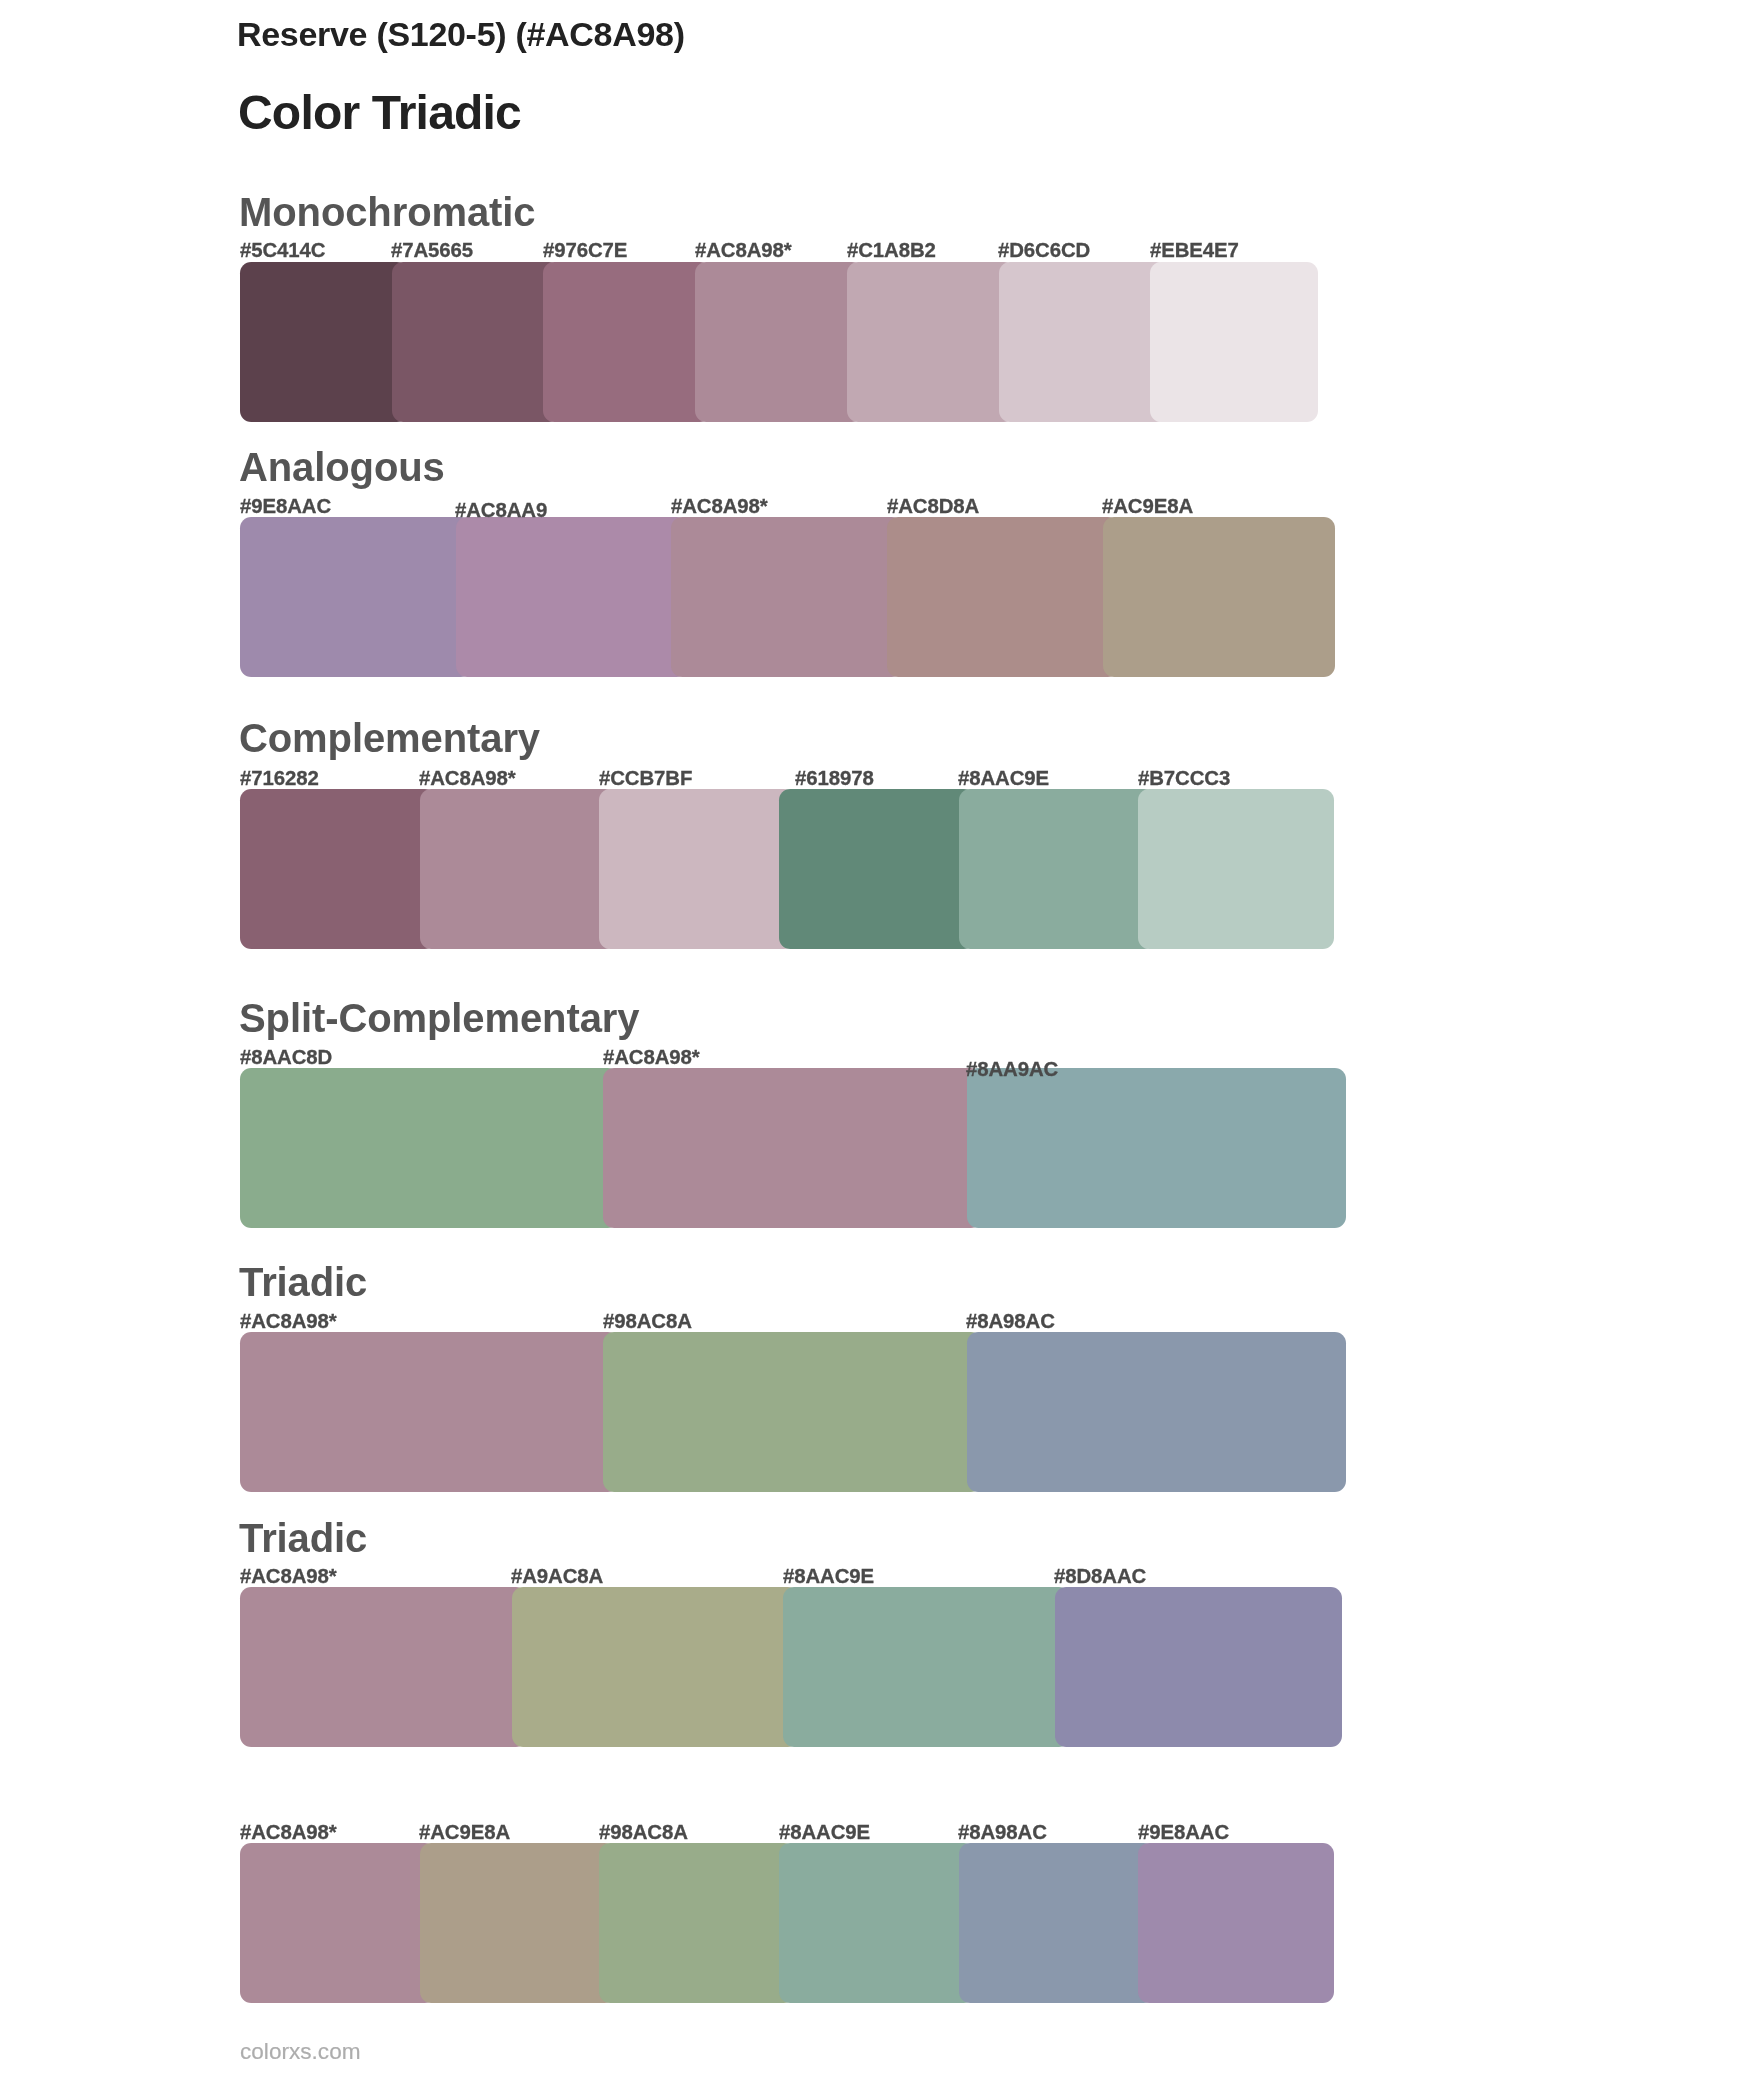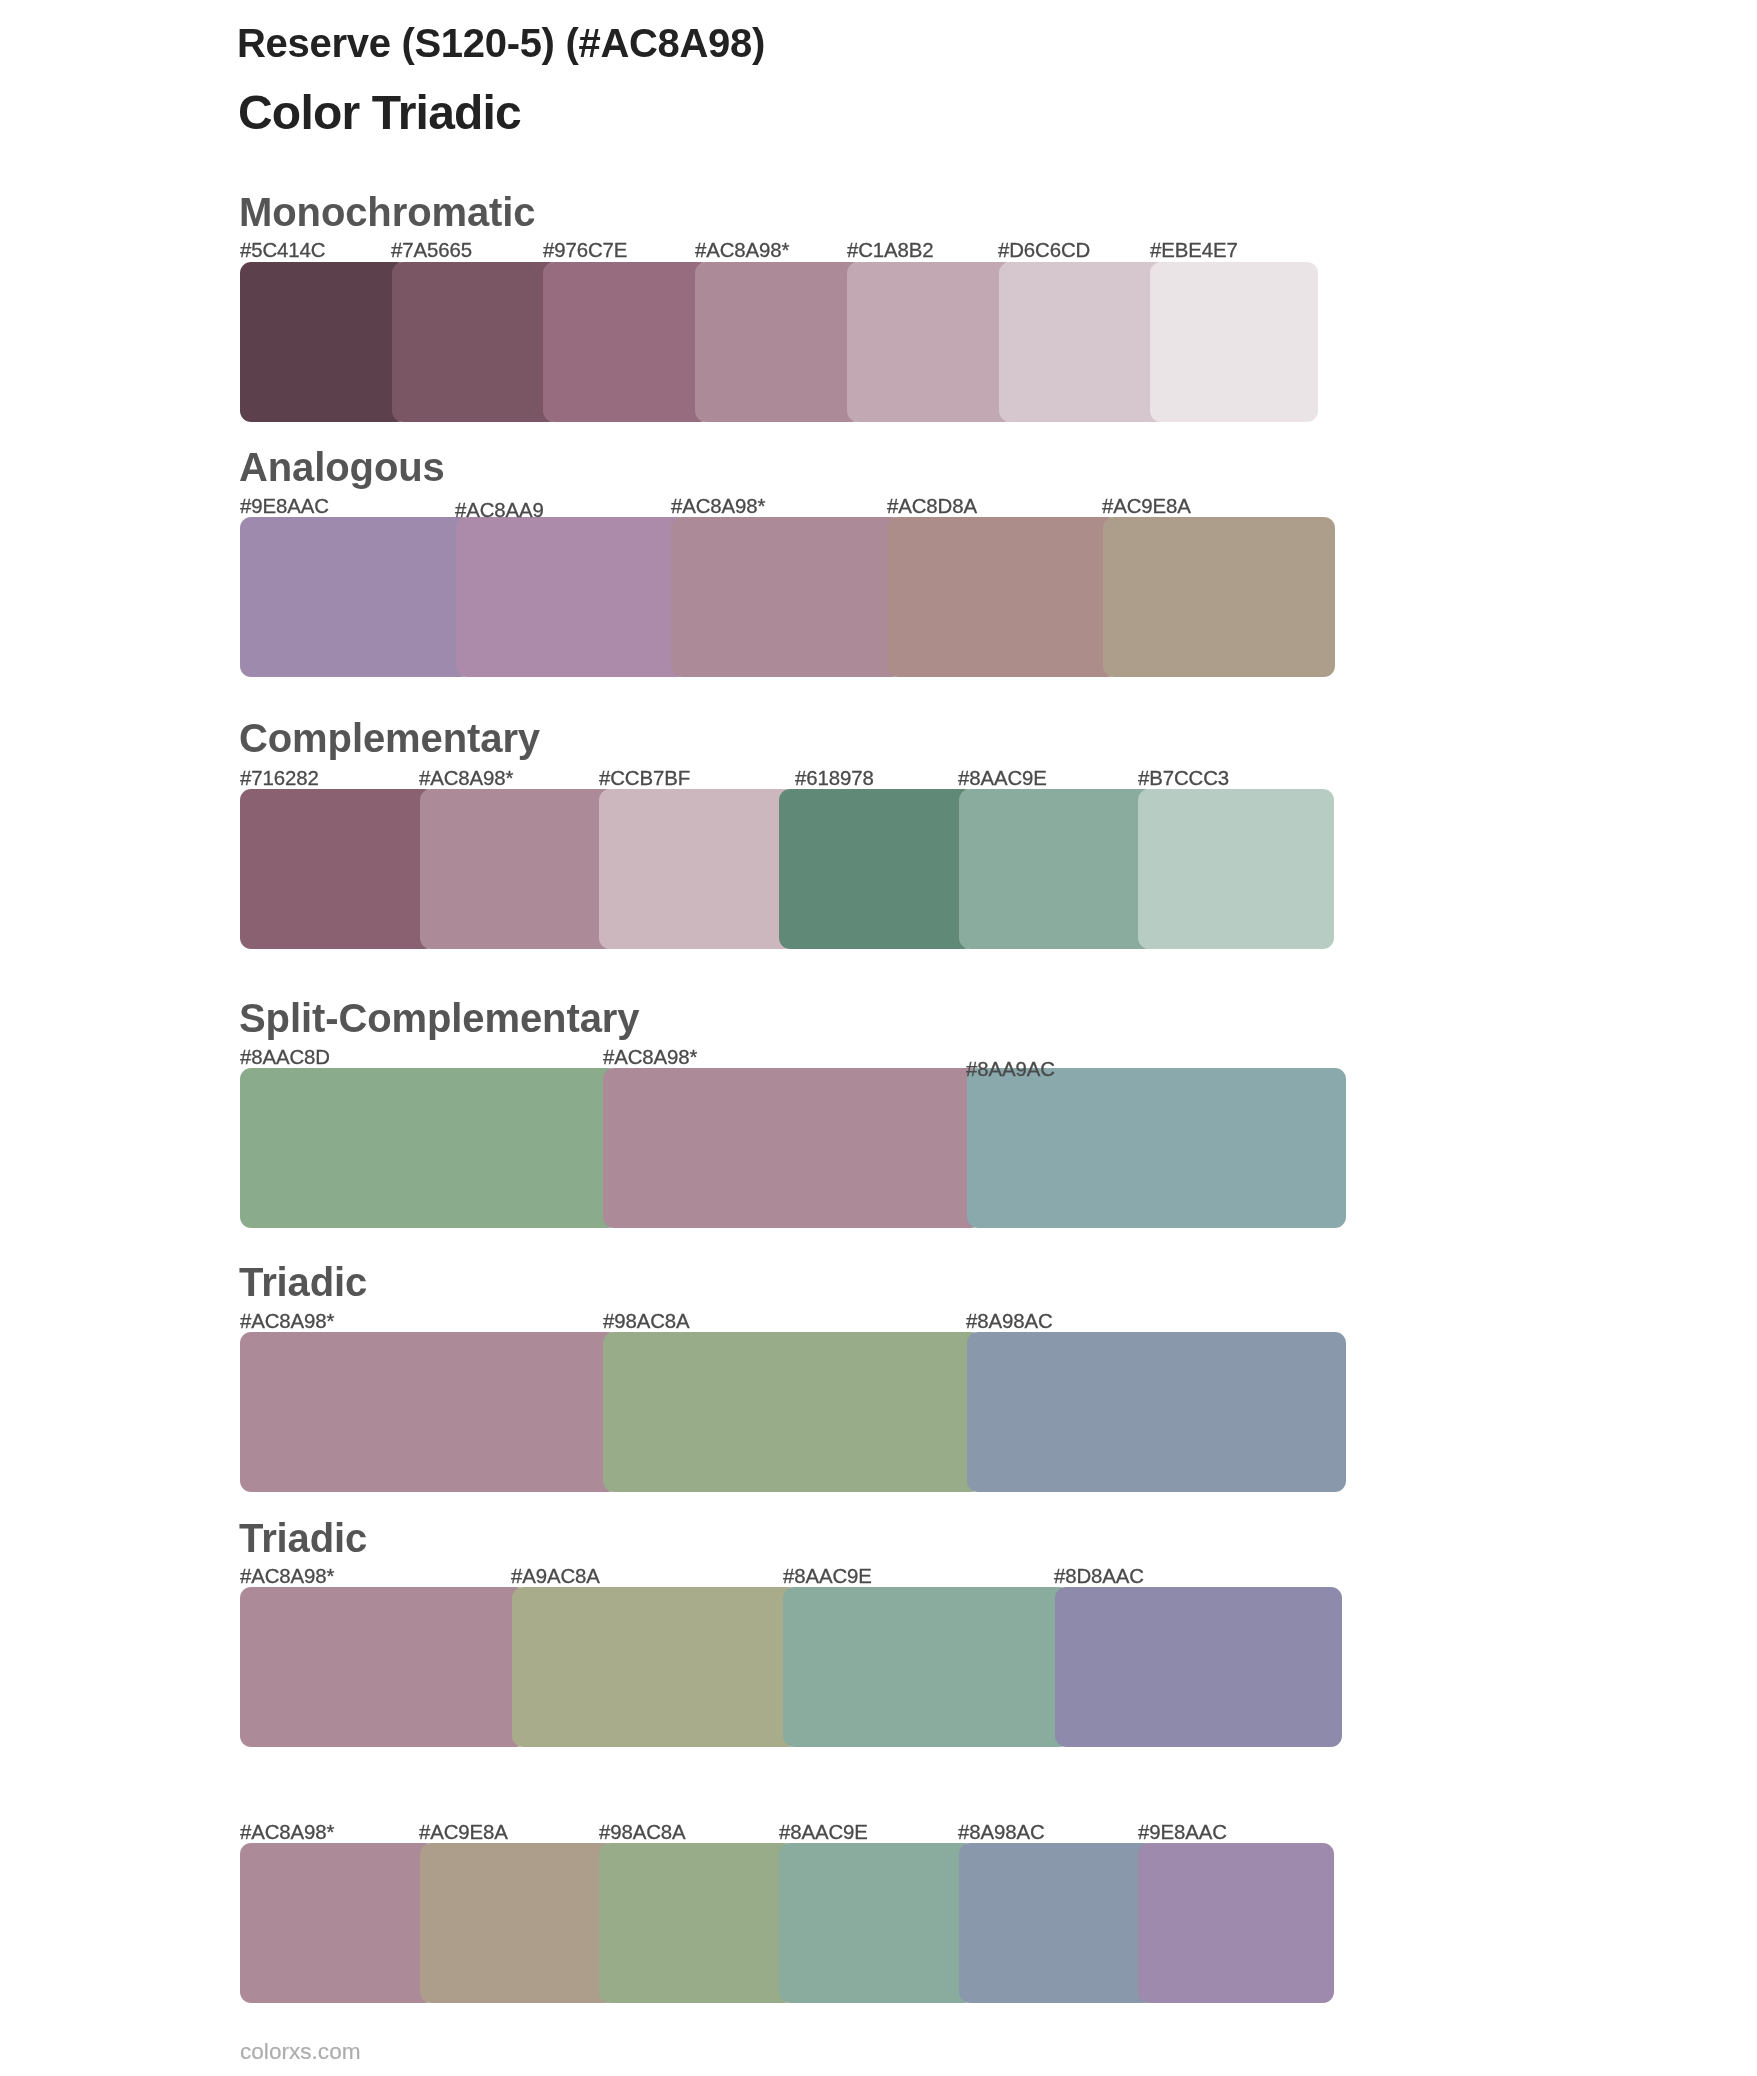--- a/index.html
+++ b/index.html
@@ -4,27 +4,27 @@
 <title>Color Palette</title>
 <style>
   html,body{margin:0;padding:0;}
   body{width:1757px;height:2077px;background:#ffffff;
        font-family:"Liberation Sans","DejaVu Sans",sans-serif;}
   .page{position:relative;width:1757px;height:2077px;overflow:hidden;background:#fff;}
   .sec{display:block;}
   h1,h2{margin:0;padding:0;font-weight:700;}
   .title,.subtitle,.sec-title,.lab,.footer{transform:translateZ(0);white-space:nowrap;line-height:1;}
   .title,.subtitle{position:absolute;color:#222222;transform-origin:0 0;}
-  .title{font-size:40px;top:23px;left:237px;letter-spacing:-0.3px;}
+  .title{font-size:34px;top:17px;left:237px;letter-spacing:-0.3px;}
   .subtitle{font-size:48px;top:89px;left:238px;letter-spacing:-0.8px;}
   .sec-title{position:absolute;left:239px;font-size:40px;color:#555555;
        letter-spacing:-0.1px;transform-origin:0 0;}
   .row{position:absolute;left:240px;height:160px;}
   .sw{position:absolute;top:0;height:160px;border-radius:11.2px;}
-  .lab{position:absolute;font-size:20.4px;font-weight:400;color:#4a4a4a;
+  .lab{position:absolute;font-size:20.4px;font-weight:700;color:#4a4a4a;
        -webkit-text-stroke:0.3px #4a4a4a;letter-spacing:-0.1px;}
   .footer{position:absolute;left:240px;top:2041px;font-size:22.6px;color:#adadad;
        -webkit-text-stroke:0.2px #adadad;}
 </style>
 </head>
 <body>
 
 <div class="page">
   <h1 class="title">Reserve (S120-5) (#AC8A98)</h1>
   <h2 class="subtitle">Color Triadic</h2>

